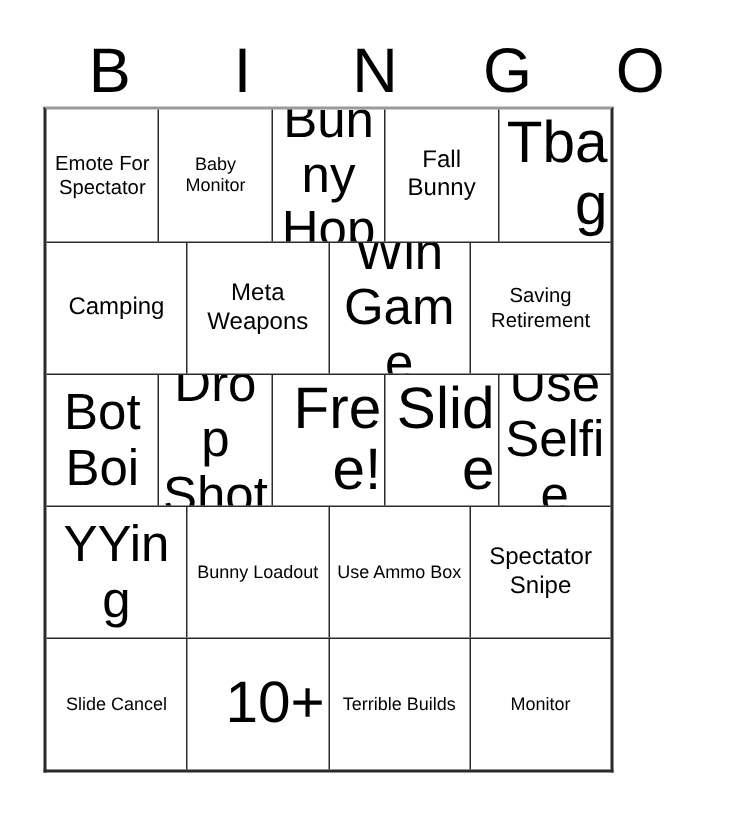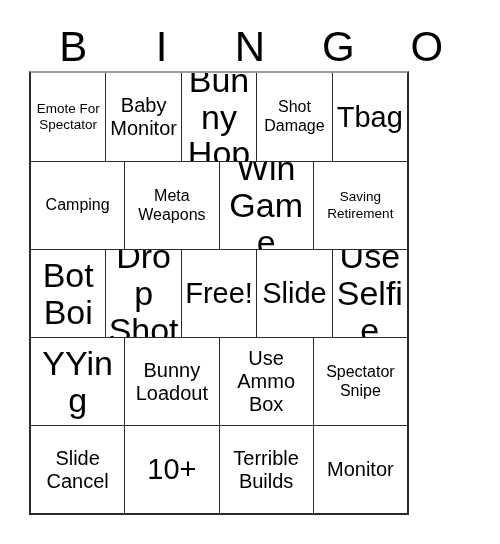--- a/index.html
+++ b/index.html
@@ -80,23 +80,23 @@
   .cell-text {
     display: block;
     width: 100%;
     line-height: 1.06;
     word-wrap: break-word;
     color: #000000;
   }
   
   .fs-xs .cell-text { font-size: 13.5px; line-height: 1.20; }
   .fs-s  .cell-text { font-size: 16px;   line-height: 1.18; }
-  .fs-m  .cell-text { font-size: 20px;   line-height: 1.14; }
+  .fs-m  .cell-text { font-size: 12px;   line-height: 1.14; }
   .fs-l  .cell-text { font-size: 34px;   line-height: 1.08; }
-  .fs-xl .cell-text { font-size: 29px;   line-height: 1.04; }
+  .fs-xl .cell-text { font-size: 39px;   line-height: 1.04; text-align: right; }
 </style>
 </head>
 <body>
 
 <div class="card">
 
   <div class="header-row">
     <div class="header-cell">B</div>
     <div class="header-cell">I</div>
     <div class="header-cell">N</div>
@@ -110,21 +110,21 @@
       <div class="cell fs-xs">
           <span class="cell-text">Emote For Spectator</span>
         </div>
       <div class="cell fs-m">
           <span class="cell-text">Baby Monitor</span>
         </div>
       <div class="cell fs-l">
           <span class="cell-text">Bunny Hop</span>
         </div>
       <div class="cell fs-s">
-          <span class="cell-text">Shot Damage</span>
+          <span class="cell-text">Fall Bunny</span>
         </div>
       <div class="cell fs-xl">
           <span class="cell-text">Tbag</span>
         </div>
     </div>
 
     <div class="grid-row">
       <div class="cell fs-s">
           <span class="cell-text">Camping</span>
         </div>

